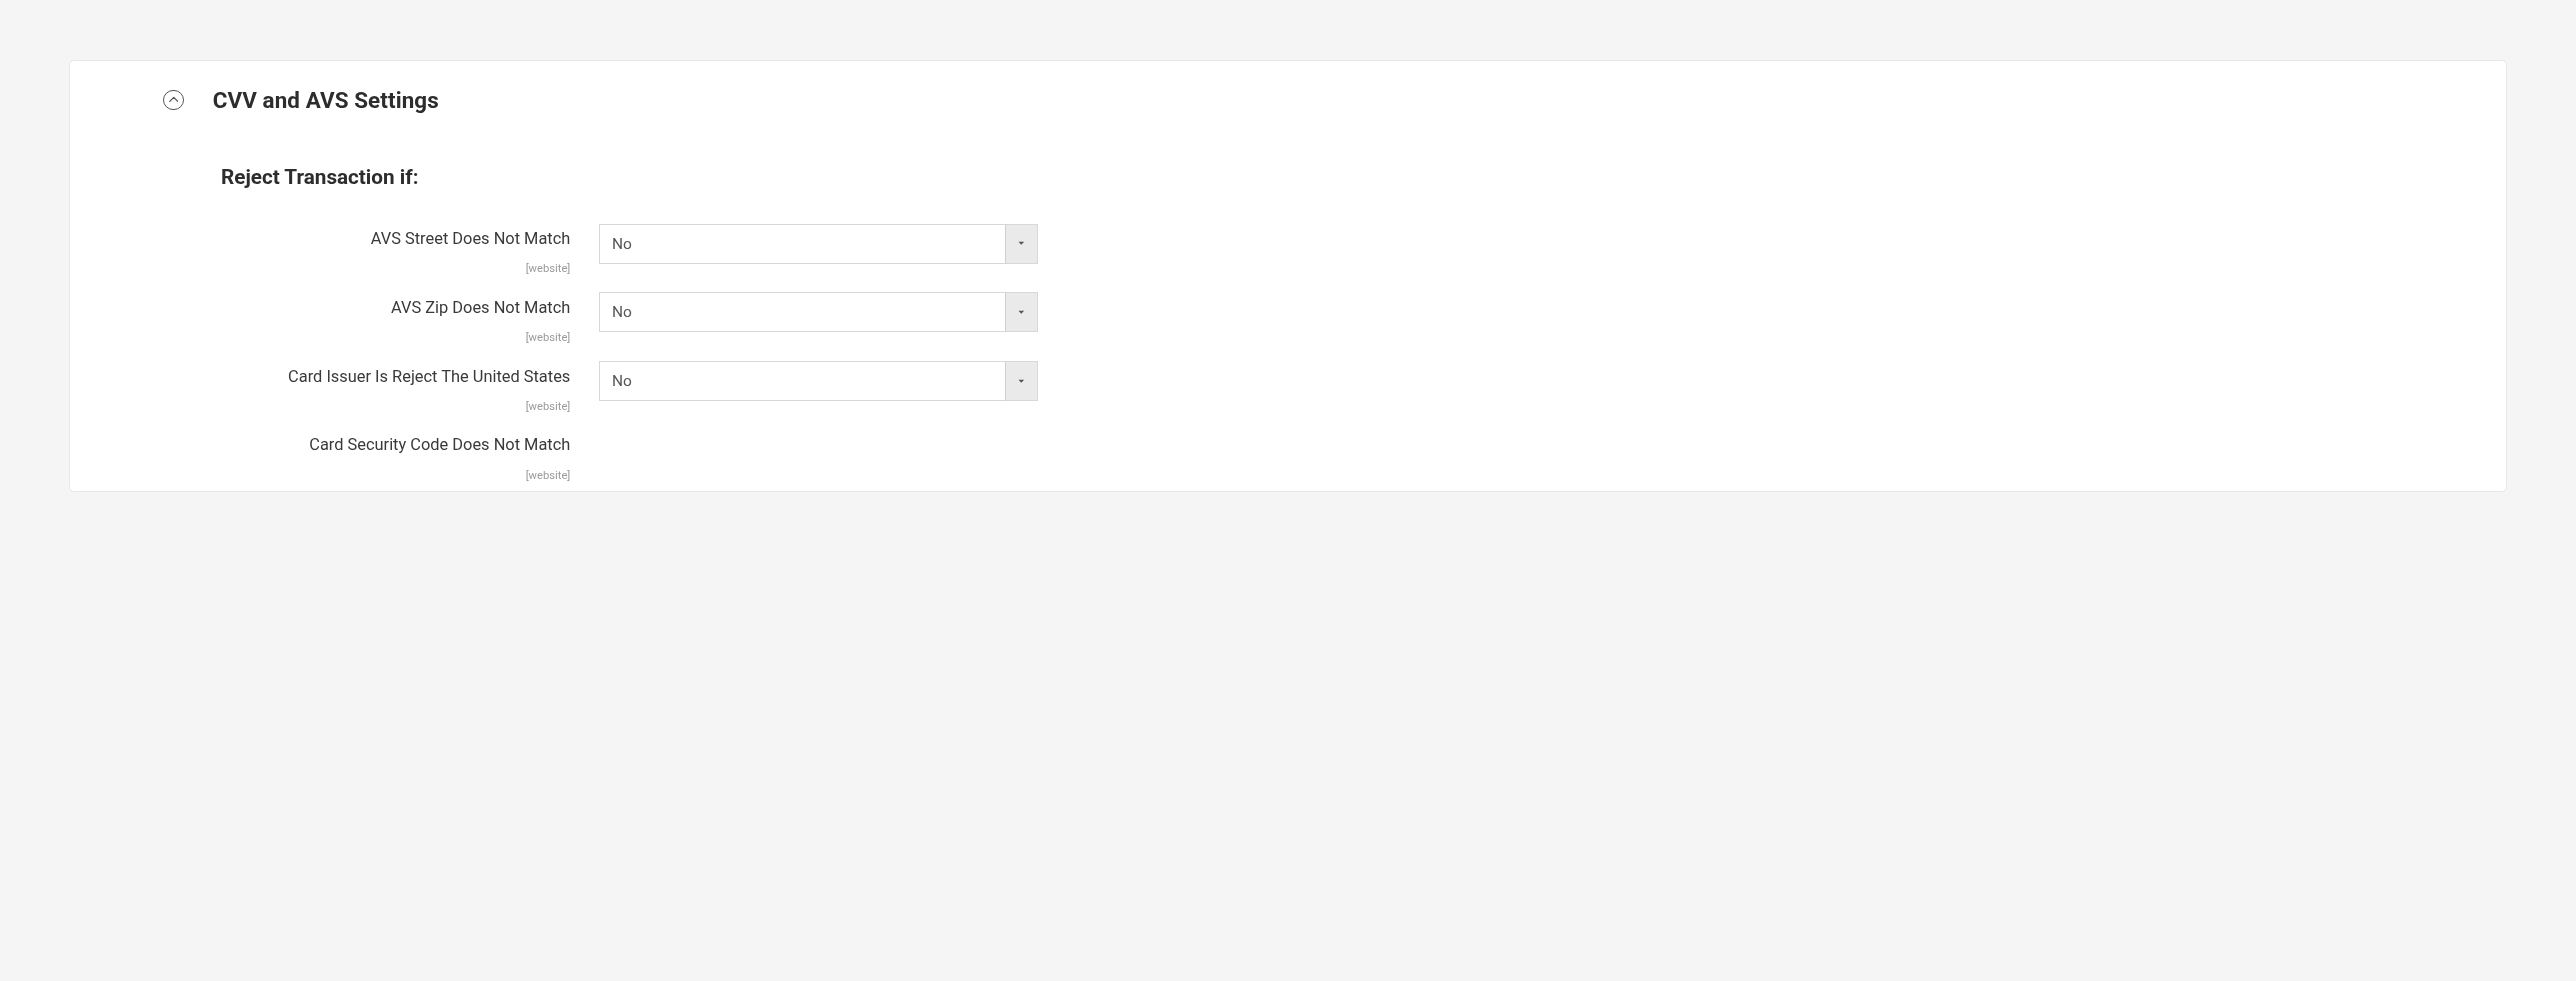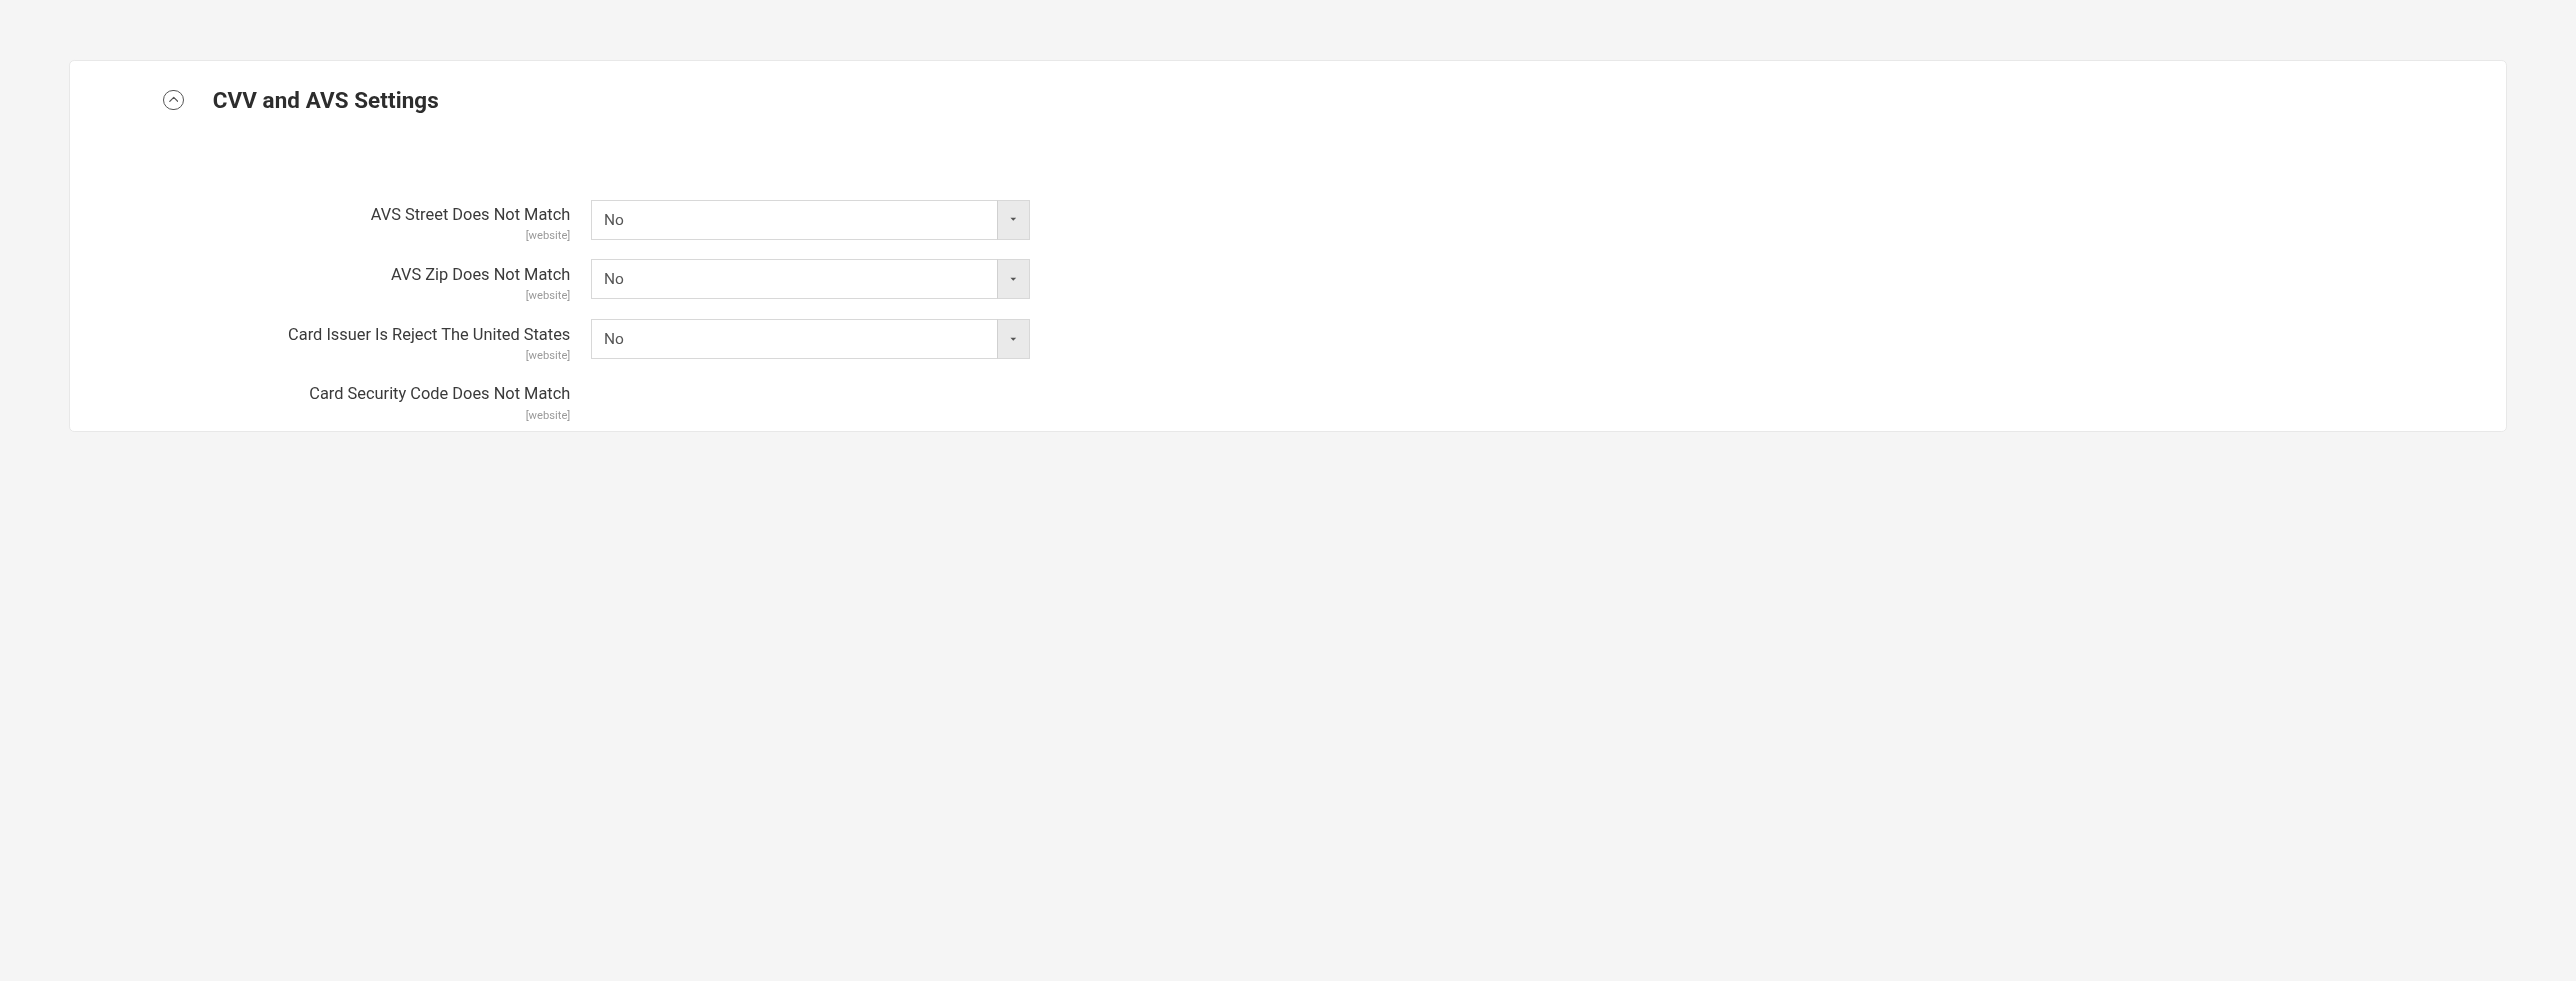--- a/index.html
+++ b/index.html
@@ -54,36 +54,37 @@
     font-weight: 700;
     color: #2d2d2d;
   }
   .fields {
     padding-top: 26px;
   }
   .field-row {
     display: flex;
     align-items: flex-start;
     padding: 8.6px 0;
+    gap: 8px;
   }
   .field-label-wrap {
     width: 370px;
     text-align: right;
     padding-right: 20.7px;
     padding-top: 5.2px;
   }
   .field-label {
     font-size: 16.4px;
     color: #3a3a3a;
     line-height: 1.25;
   }
   .field-scope {
     font-size: 11.2px;
     color: #9a9a9a;
-    margin-top: 4px;
+    margin-top: 13px;
   }
   .select-wrap {
     position: relative;
     width: 439px;
     height: 40px;
   }
   .select-box {
     width: 100%;
     height: 100%;
     border: 0.9px solid #d8d8d8;
@@ -121,20 +122,21 @@
     <div class="section-header">
       <span class="collapse-icon">
         <svg viewBox="0 0 12 12">
             <path d="M1 8 L6 3 L11 8" fill="none" stroke="#555" stroke-width="1.6" stroke-linecap="round" stroke-linejoin="round"></path>
           </svg>
       </span>
       <span class="section-title">CVV and AVS Settings</span>
     </div>
 
     <div class="subsection">
+      <div class="subsection-title">Reject Transaction if:</div>
 
       <div class="fields">
 
         <div class="field-row">
           <div class="field-label-wrap">
             <div class="field-label">AVS Street Does Not Match</div>
             <div class="field-scope">[website]</div>
           </div>
           <div class="select-wrap">
             <div class="select-box">No</div>

